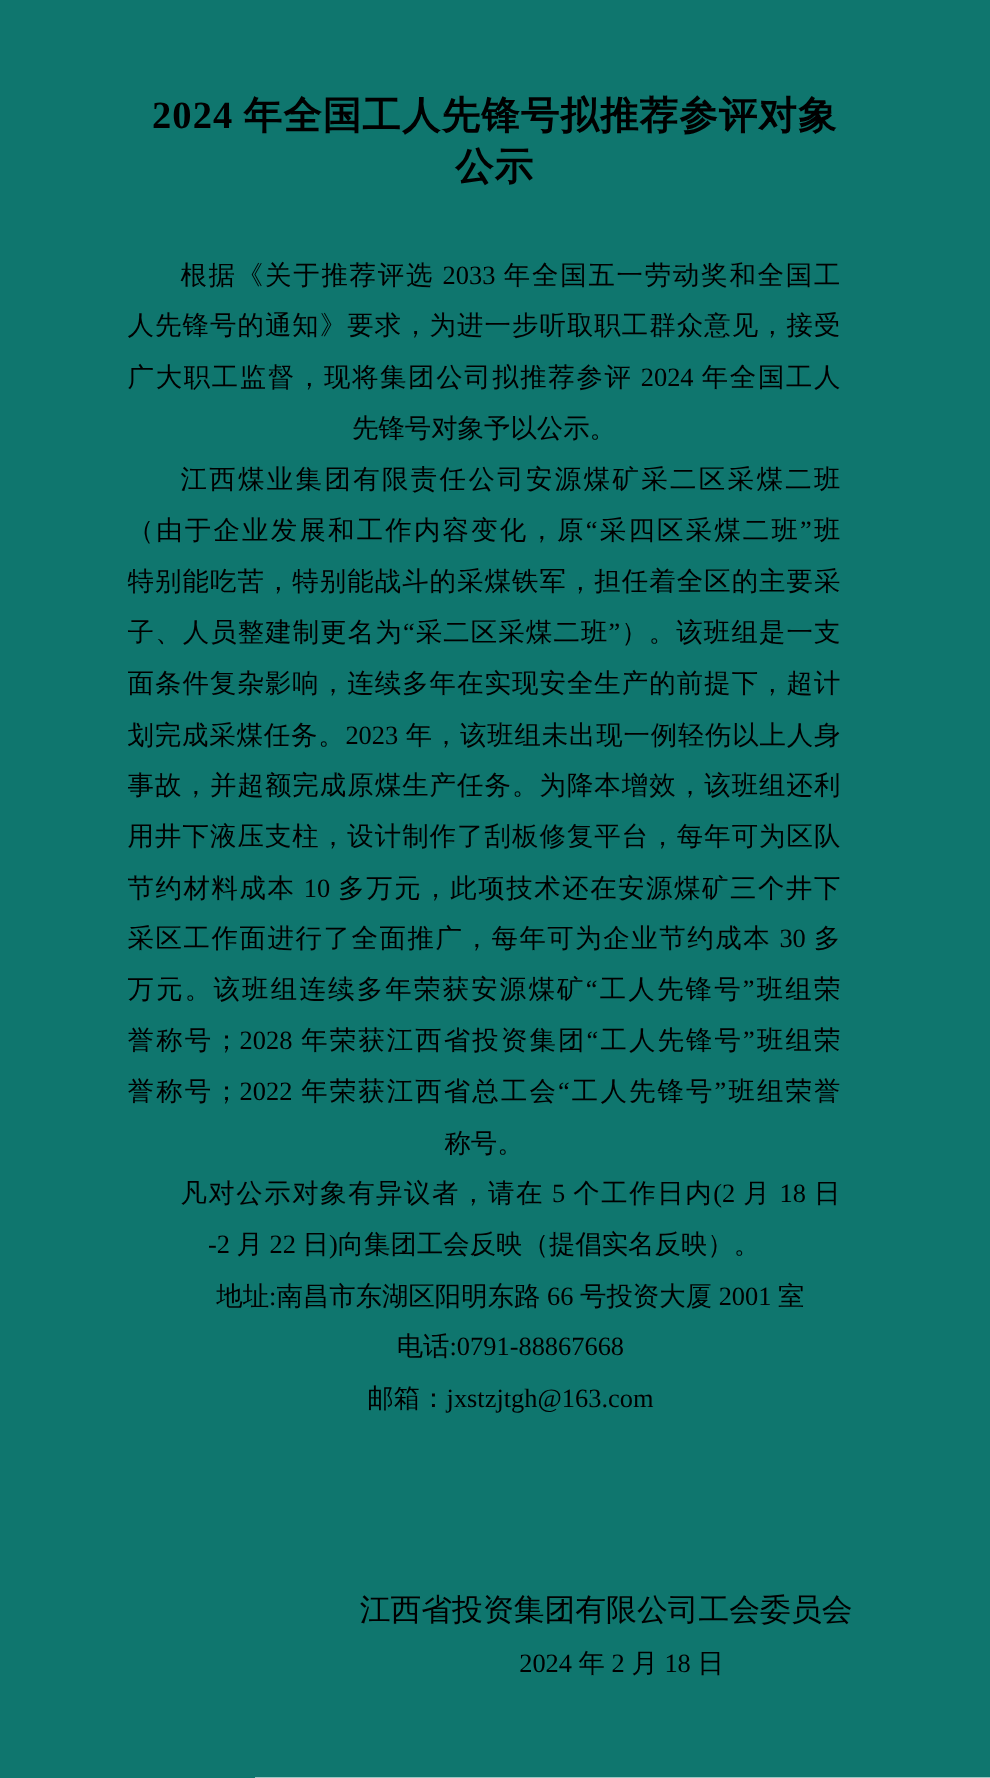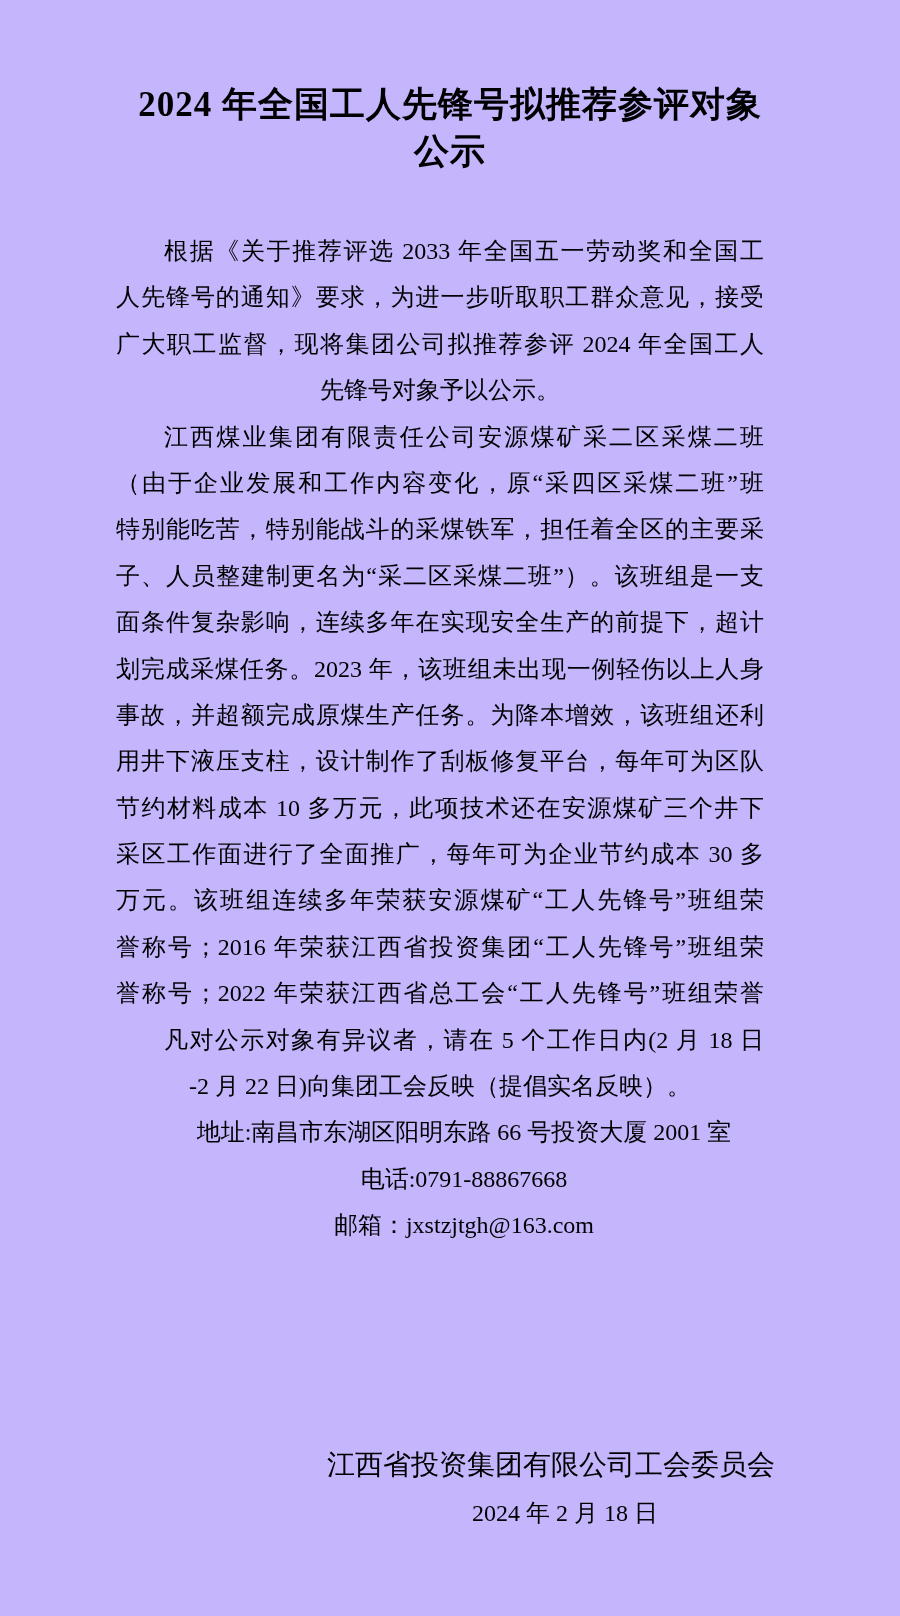--- a/index.html
+++ b/index.html
@@ -1,19 +1,19 @@
 <!DOCTYPE html>
 <html><head>
 <meta charset="utf-8">
 <style>
   html,body{margin:0;padding:0;background:#ffffff;}
   .page{
     position:relative;
     width:900px;height:1616px;
-    background:#c4b5fd;color:#000000;
+    background:#0f766e;color:#000000;
     font-family:"Liberation Serif","DejaVu Serif",serif;
     overflow:hidden;
   }
   .doc-title{
     position:absolute;top:81px;left:0;width:900px;
     text-align:center;font-weight:bold;
     font-size:35px;line-height:47px;
     letter-spacing:1px;
   }
   .doc-body{
@@ -60,22 +60,23 @@
       <div class="line j">（由于企业发展和工作内容变化，原“采四区采煤二班”班</div>
       <div class="line j">特别能吃苦，特别能战斗的采煤铁军，担任着全区的主要采</div>
       <div class="line j">子、人员整建制更名为“采二区采煤二班”）。该班组是一支</div>
       <div class="line j">面条件复杂影响，连续多年在实现安全生产的前提下，超计</div>
       <div class="line j">划完成采煤任务。2023 年，该班组未出现一例轻伤以上人身</div>
       <div class="line j">事故，并超额完成原煤生产任务。为降本增效，该班组还利</div>
       <div class="line j">用井下液压支柱，设计制作了刮板修复平台，每年可为区队</div>
       <div class="line j">节约材料成本 10 多万元，此项技术还在安源煤矿三个井下</div>
       <div class="line j">采区工作面进行了全面推广，每年可为企业节约成本 30 多</div>
       <div class="line j">万元。该班组连续多年荣获安源煤矿“工人先锋号”班组荣</div>
-      <div class="line j">誉称号；2016 年荣获江西省投资集团“工人先锋号”班组荣</div>
+      <div class="line j">誉称号；2028 年荣获江西省投资集团“工人先锋号”班组荣</div>
       <div class="line j">誉称号；2022 年荣获江西省总工会“工人先锋号”班组荣誉</div>
+      <div class="line">称号。</div>
       <div class="line j ind">凡对公示对象有异议者，请在 5 个工作日内(2 月 18 日</div>
       <div class="line">-2 月 22 日)向集团工会反映（提倡实名反映）。</div>
       <div class="line ind">地址:南昌市东湖区阳明东路 66 号投资大厦 2001 室</div>
       <div class="line ind">电话:0791-88867668</div>
       <div class="line ind">邮箱：jxstzjtgh@163.com</div>
     </div>
 
   <div class="sig-org">江西省投资集团有限公司工会委员会</div>
 
   <div class="sig-date">2024 年 2 月 18 日</div>

